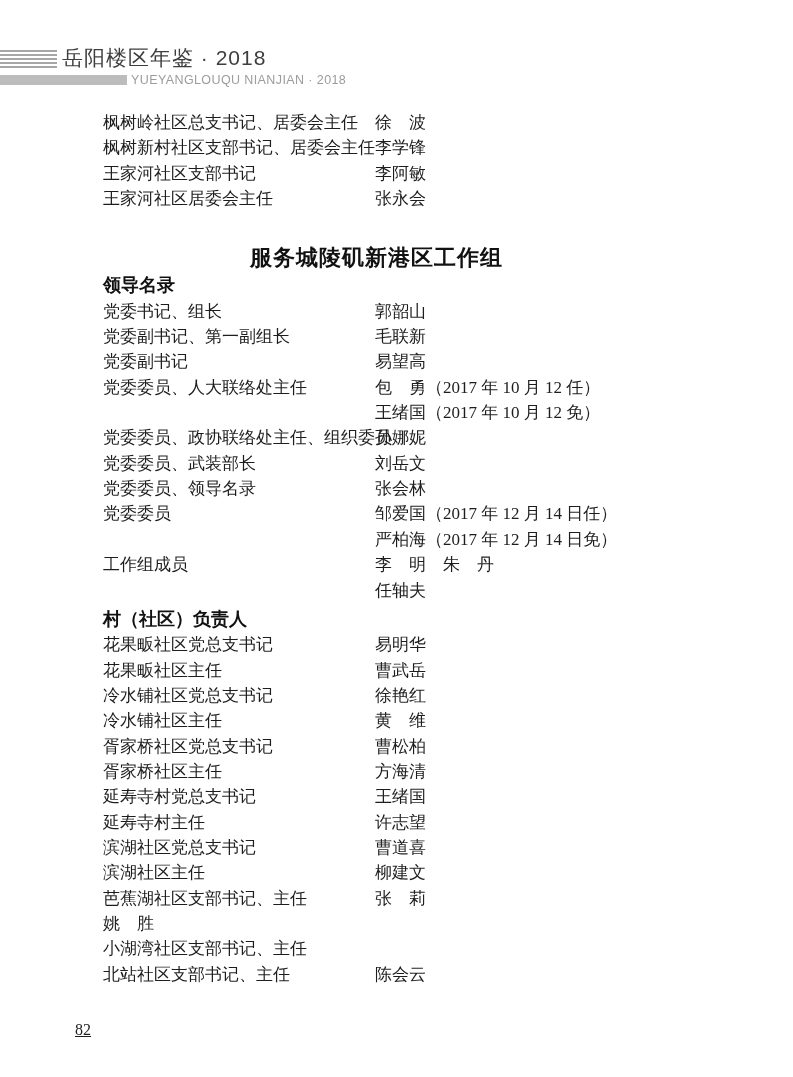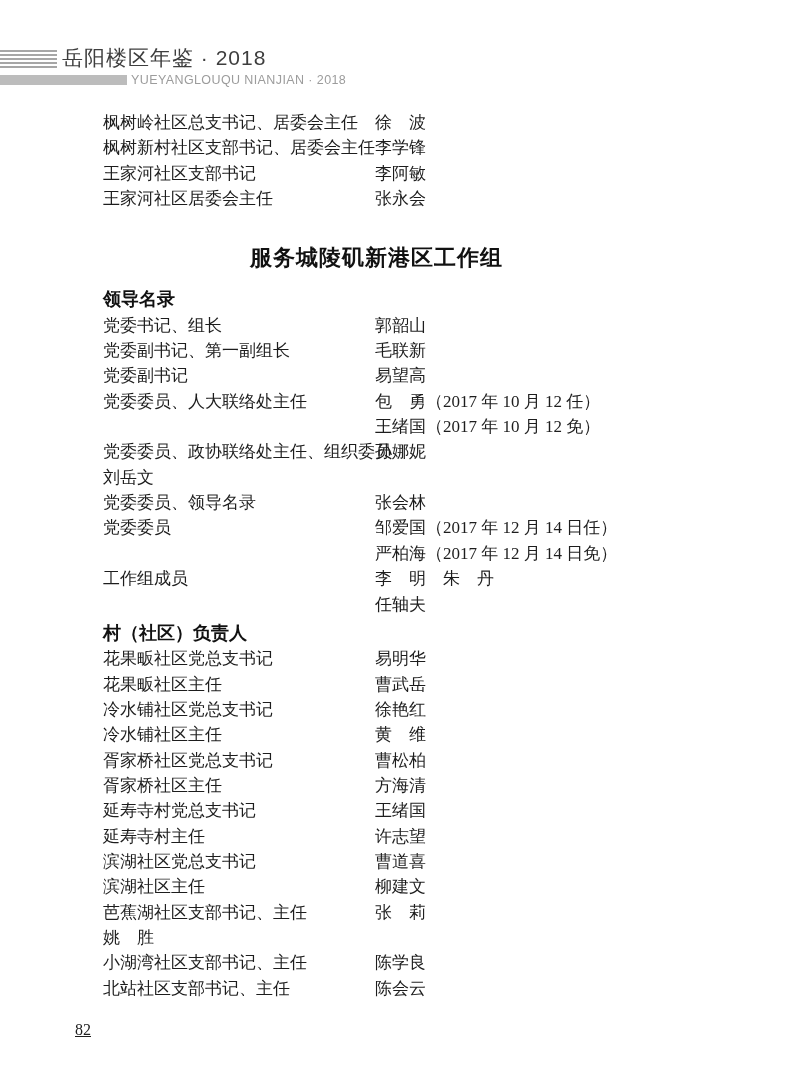--- a/index.html
+++ b/index.html
@@ -76,21 +76,20 @@
     margin-top: 32px;
     text-align: center;
     font-family: "Liberation Sans", "DejaVu Sans", sans-serif;
     font-weight: bold;
     font-size: 22px;
     line-height: 30px;
     color: #111111;
     letter-spacing: 1px;
   }
   .sub-heading {
-    margin-top: 14px;
     font-family: "Liberation Sans", "DejaVu Sans", sans-serif;
     font-weight: bold;
     font-size: 18px;
     line-height: 25.35px;
     color: #111111;
   }
   .sub-heading.second {
     margin-top: 4px;
   }
 
@@ -154,20 +153,21 @@
     </div>
     <div class="row">
       <div class="pos"></div>
       <div class="name">王绪国（2017 年 10 月 12 免）</div>
     </div>
     <div class="row">
       <div class="pos">党委委员、政协联络处主任、组织委员</div>
       <div class="name">孙娜妮</div>
     </div>
     <div class="row">
+      <div class="pos">党委委员、武装部长</div>
       <div class="name">刘岳文</div>
     </div>
     <div class="row">
       <div class="pos">党委委员、领导名录</div>
       <div class="name">张会林</div>
     </div>
     <div class="row">
       <div class="pos">党委委员</div>
       <div class="name">邹爱国（2017 年 12 月 14 日任）</div>
     </div>
@@ -228,21 +228,20 @@
     </div>
     <div class="row">
       <div class="pos">芭蕉湖社区支部书记、主任</div>
       <div class="name">张　莉</div>
     </div>
     <div class="row">
       <div class="name">姚　胜</div>
     </div>
     <div class="row">
       <div class="pos">小湖湾社区支部书记、主任</div>
-      <div class="name">陈学良</div>
     </div>
     <div class="row">
       <div class="pos">北站社区支部书记、主任</div>
       <div class="name">陈会云</div>
     </div>
 
   </div>
 
   <div class="page-number">82</div>
 

